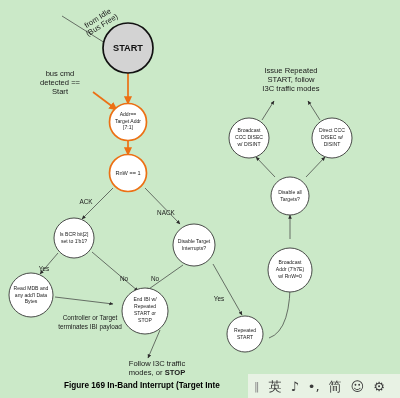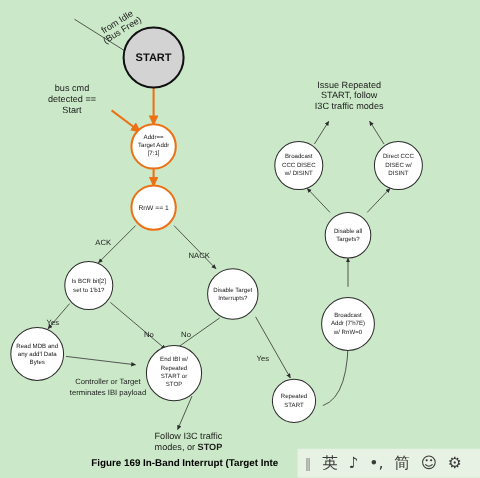--- a/index.html
+++ b/index.html
@@ -227,21 +227,21 @@
 
     <text class="edge-label" x="86" y="204">ACK</text>
     <text class="edge-label" x="166" y="215">NACK</text>
     <text class="edge-label" x="44" y="271">Yes</text>
     <text class="edge-label" x="124" y="281">No</text>
     <text class="edge-label" x="155" y="281">No</text>
     <text class="edge-label" x="219" y="301">Yes</text>
   </svg>
 
   <div id="capwrap">
-    <span class="cap" style="position:absolute;left:76px;top:0;white-space:nowrap;">Figure 169 In-Band Interrupt (Target Inte</span>
+    <span class="cap" style="position:absolute;left:64px;top:0;white-space:nowrap;">Figure 169 In-Band Interrupt (Target Inte</span>
   </div>
 
   <div id="ime">
     <span class="imeitem bar">‖</span>
     <span class="imeitem">英</span>
     <span class="imeitem">♪</span>
     <span class="imeitem">•,</span>
     <span class="imeitem">简</span>
     <span class="imeitem">☺</span>
     <span class="imeitem">⚙</span>

